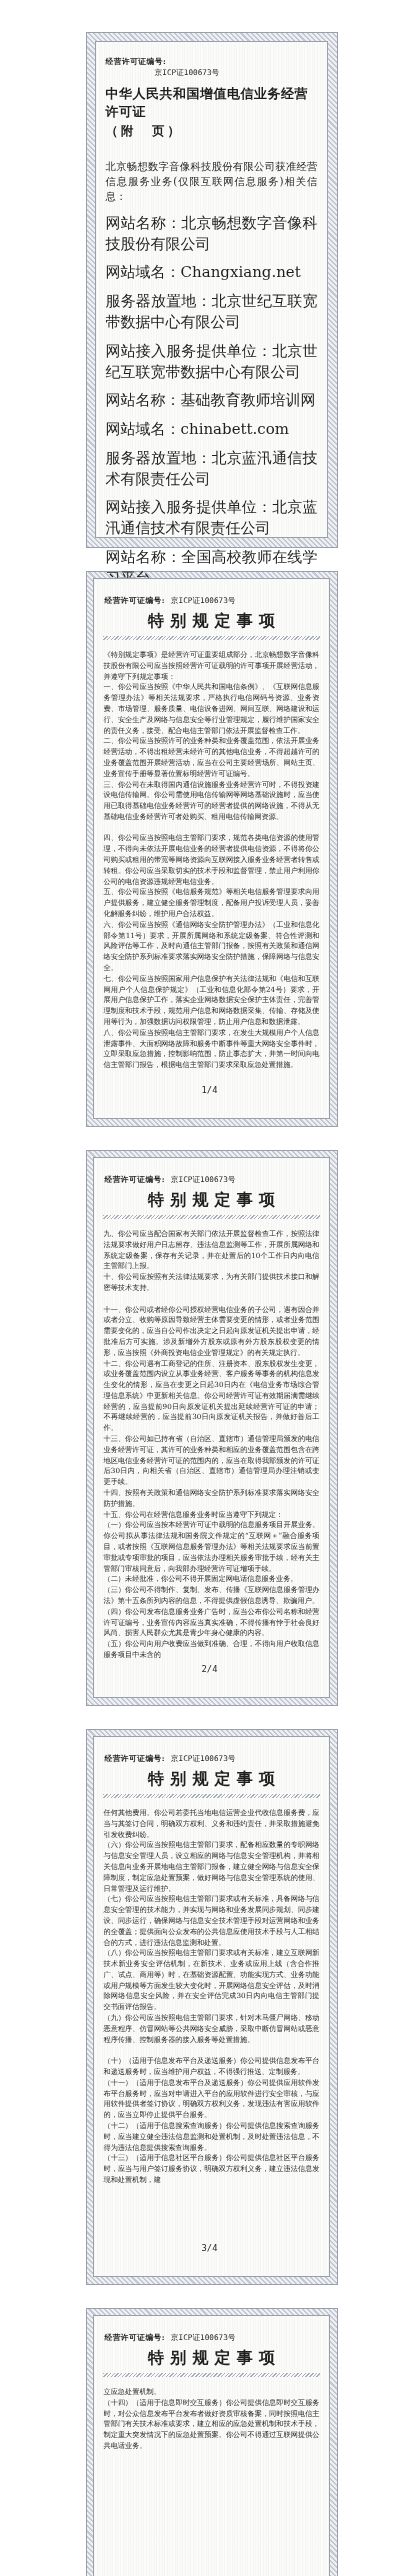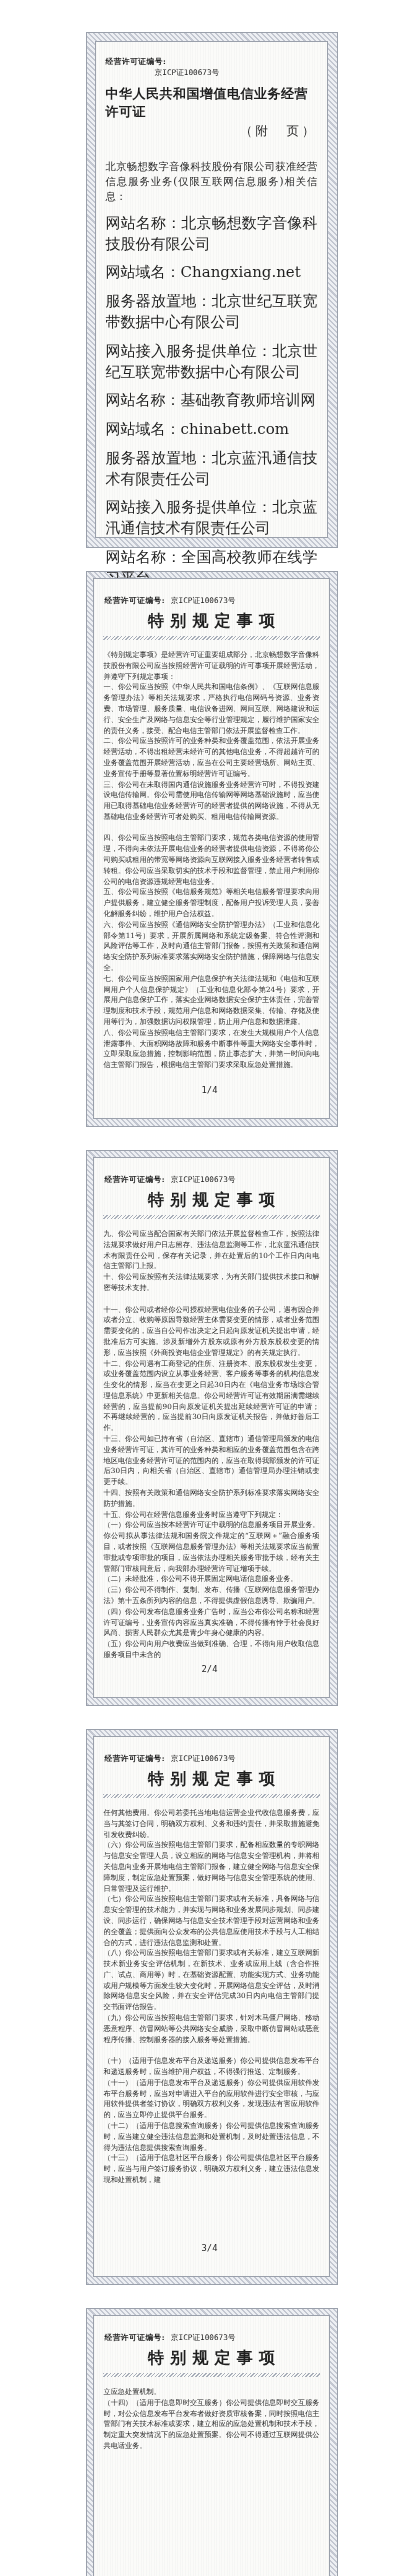--- a/index.html
+++ b/index.html
@@ -43,21 +43,21 @@
   .lic-no{font-family:"DejaVu Sans Mono","Liberation Mono",monospace;font-size:7.7px;}
   .cert-head .lic-no{display:block;margin:1px 0 0 49px;}
   .prov-head{margin:2.1px 0 1px 1px;}
   .prov-head .lic-no{margin-left:3.1px;}
   
   .cert-title{
     font-size:13px;font-weight:bold;
     letter-spacing:0.5px;margin:7.2px 0 2.1px;
   }
   .cert-subtitle{
-    font-size:12.4px;font-weight:normal;text-align:right;
+    font-size:12.4px;font-weight:bold;text-align:left;
     letter-spacing:3.1px;margin:2.1px 0 0;
   }
   .cert-intro{
     font-size:10.3px;line-height:1.5;text-align:justify;
     margin:18.5px 0 5.2px;
   }
   .cert-entries .cert-entry{
     font-size:15px;line-height:1.4;text-align:justify;
     margin:7.7px 0;
   }
@@ -144,21 +144,21 @@
   <section class="page page-prov">
     <div class="band-frame">
       <div class="inner">
         <div class="prov-head">
           <span class="lic-label">经营许可证编号:</span>
           <span class="lic-no">京ICP证100673号</span>
         </div>
         <div class="prov-title">特别规定事项</div>
         <div class="wave"></div>
         <div class="prov-body">
-            <p class="para">九、你公司应当配合国家有关部门依法开展监督检查工作，按照法律法规要求做好用户日志留存、违法信息监测等工作，北京蓝汛通信技术有限责任公司，保存有关记录，并在处置后的10个工作日内向电信主管部门上报。</p>
+            <p class="para">九、你公司应当配合国家有关部门依法开展监督检查工作，按照法律法规要求做好用户日志留存、违法信息监测等工作，开展所属网络和系统定级备案，保存有关记录，并在处置后的10个工作日内向电信主管部门上报。</p>
             <p class="para">十、你公司应按照有关法律法规要求，为有关部门提供技术接口和解密等技术支持。</p>
             <p class="para gap">十一、你公司或者经你公司授权经营电信业务的子公司，遇有因合并或者分立、收购等原因导致经营主体需要变更的情形，或者业务范围需要变化的，应当自公司作出决定之日起向原发证机关提出申请，经批准后方可实施。涉及新增外方股东或原有外方股东股权变更的情形，应当按照《外商投资电信企业管理规定》的有关规定执行。</p>
             <p class="para">十二、你公司遇有工商登记的住所、注册资本、股东股权发生变更，或业务覆盖范围内设立从事业务经营、客户服务等事务的机构信息发生变化的情形，应当在变更之日起30日内在《电信业务市场综合管理信息系统》中更新相关信息。你公司经营许可证有效期届满需继续经营的，应当提前90日向原发证机关提出延续经营许可证的申请；不再继续经营的，应当提前30日向原发证机关报告，并做好善后工作。</p>
             <p class="para">十三、你公司如已持有省（自治区、直辖市）通信管理局颁发的电信业务经营许可证，其许可的业务种类和相应的业务覆盖范围包含在跨地区电信业务经营许可证的范围内的，应当在取得我部颁发的许可证后30日内，向相关省（自治区、直辖市）通信管理局办理注销或变更手续。</p>
             <p class="para">十四、按照有关政策和通信网络安全防护系列标准要求落实网络安全防护措施。</p>
             <p class="para">十五、你公司在经营信息服务业务时应当遵守下列规定：</p>
             <p class="para">（一）你公司应当按本经营许可证中载明的信息服务项目开展业务。你公司拟从事法律法规和国务院文件规定的“互联网＋”融合服务项目，或者按照《互联网信息服务管理办法》等相关法规要求应当前置审批或专项审批的项目，应当依法办理相关服务审批手续，经有关主管部门审核同意后，向我部办理经营许可证增项手续。</p>
             <p class="para">（二）未经批准，你公司不得开展固定网电话信息服务业务。</p>
             <p class="para">（三）你公司不得制作、复制、发布、传播《互联网信息服务管理办法》第十五条所列内容的信息，不得提供虚假信息诱导、欺骗用户。</p>
             <p class="para">（四）你公司发布信息服务业务广告时，应当公布你公司名称和经营许可证编号，业务宣传内容应当真实准确，不得传播有悖于社会良好风尚、损害人民群众尤其是青少年身心健康的内容。</p>

